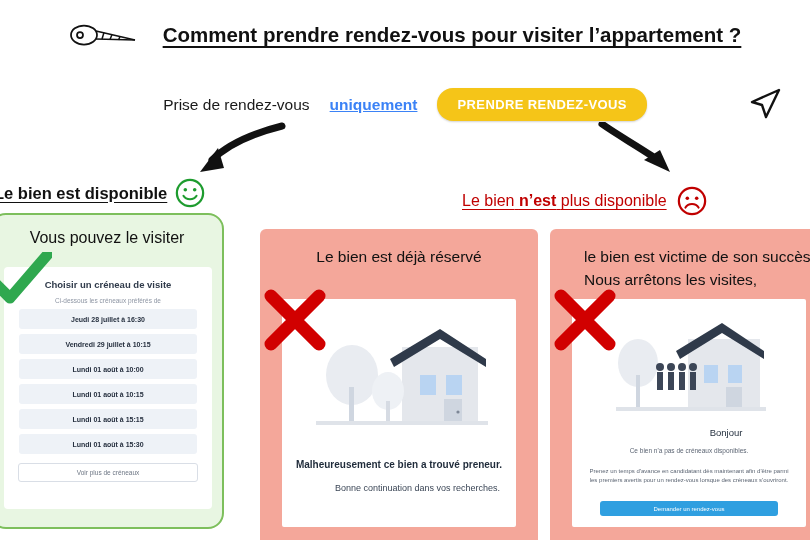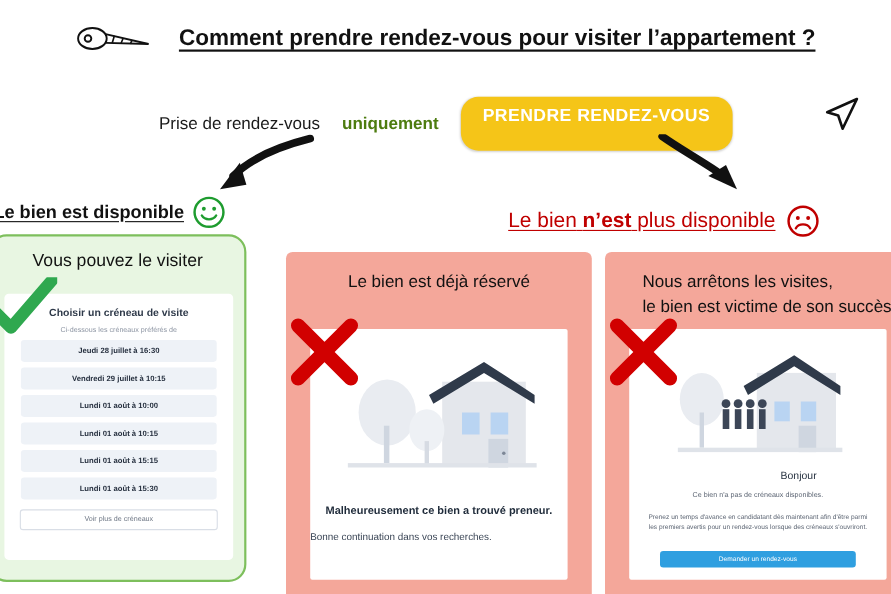--- a/index.html
+++ b/index.html
@@ -48,30 +48,31 @@
     left: 0;
     width: 810px;
     display: flex;
     align-items: center;
     justify-content: center;
     gap: 20px;
     font-size: 15.5px;
   }
   .subline .strong-u {
     font-weight: bold;
-    color: #4d7c0f;
+    color: #3b82f6;
+    text-decoration: underline;
   }
   .cta-button {
     background: #f5c518;
     color: #ffffff;
-    font-size: 16px;
+    font-size: 13px;
     font-weight: bold;
     letter-spacing: 0.4px;
     border-radius: 16px;
-    padding: 9px 20px 22px 20px;
+    padding: 9px 20px 9px 20px;
     border: none;
     white-space: nowrap;
     box-shadow: 0 1px 2px rgba(0,0,0,0.18);
   }
   .cursor-arrow {
     position: absolute;
     left: 748px;
     top: 86px;
     width: 34px;
     height: 38px;
@@ -178,21 +179,21 @@
   
   .right-head {
     position: absolute;
     left: 462px;
     top: 186px;
     display: flex;
     align-items: center;
     gap: 10px;
   }
   .right-head-text {
-    font-size: 19px;
+    font-size: 16px;
     color: #c00000;
     text-decoration: underline;
     text-underline-offset: 3px;
     white-space: nowrap;
   }
   .right-head-text b { font-weight: bold; }
   .sad { width: 30px; height: 30px; }
 
   
   .red-card {
@@ -243,21 +244,21 @@
     text-align: center;
     font-size: 10px;
     font-weight: bold;
     color: #1f2b3a;
   }
   .panel-a-msg2 {
     position: absolute;
     left: 0;
     top: 184px;
     width: 218px;
-    text-align: left;
+    text-align: right;
     font-size: 9px;
     color: #3b4656;
   }
 
   .panel-b-greet {
     position: absolute;
     left: 0;
     top: 128px;
     width: 234px;
     text-align: center;
@@ -401,22 +402,22 @@
     <div class="panel-a-msg1">Malheureusement ce bien a trouvé preneur.</div>
     <div class="panel-a-msg2">Bonne continuation dans vos recherches.</div>
   </div>
   <svg class="red-x" viewBox="0 0 62 62">
     <path d="M7 7 L55 55 M55 7 L7 55" stroke="#d10000" stroke-width="13" stroke-linecap="round"></path>
   </svg>
 </div>
 
 <div class="red-card b">
   <div class="red-card-title">
+    <div>le bien est victime de son succès</div>
     <div>Nous arrêtons les visites,</div>
-    <div>le bien est victime de son succès</div>
   </div>
   <div class="white-panel">
     <svg class="illus" style="left:44px; top:10px; width:150px; height:108px;" viewBox="0 0 150 108">
       <rect x="0" y="0" width="150" height="108" fill="#ffffff"></rect>
       <rect x="72" y="30" width="72" height="70" fill="#e4e7ec"></rect>
       <path d="M60 42 L106 14 L148 42 L148 50 L106 24 L64 50 Z" fill="#2f3a4a"></path>
       <rect x="88" y="56" width="14" height="18" fill="#b9d4f2"></rect>
       <rect x="112" y="56" width="14" height="18" fill="#b9d4f2"></rect>
       <rect x="110" y="78" width="16" height="24" fill="#cfd6e0"></rect>
       <ellipse cx="22" cy="54" rx="20" ry="24" fill="#e9ecf1"></ellipse>

